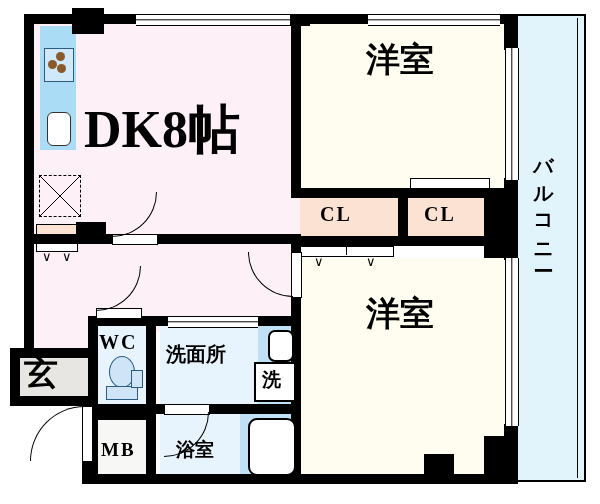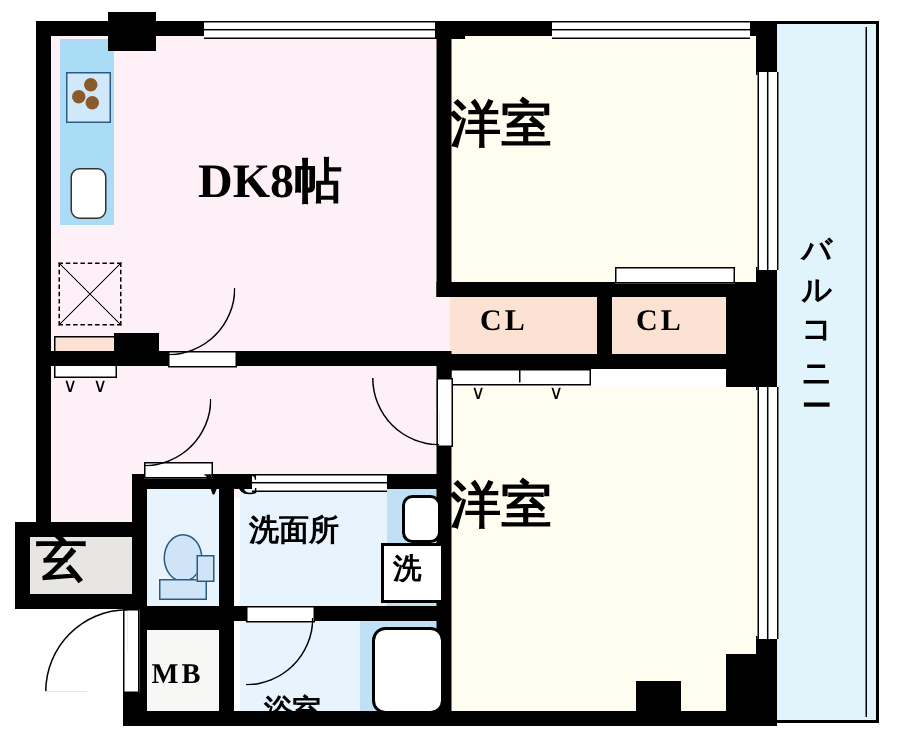--- a/index.html
+++ b/index.html
@@ -13,22 +13,22 @@
   .f-balcony{background:#e2f4fb;}
   .f-cl{background:#fbe2d2;}
   .f-genkan{background:#e8e6e2;}
   .f-mb{background:#f7f7f5;}
   .f-kitchen{background:#aadcf5;}
   
   .wall{position:absolute;background:#000000;}
   .thin{position:absolute;background:#000000;}
   
   .lbl{position:absolute;color:#000;font-weight:bold;white-space:nowrap;line-height:1;}
-  .lbl-dk{font-size:32px;letter-spacing:0px;margin-left:48px;}
-  .lbl-room{font-size:34px;text-align:left;line-height:1.05;margin-top:24px;}
+  .lbl-dk{font-size:52px;letter-spacing:0px;}
+  .lbl-room{font-size:34px;text-align:center;line-height:1.05;}
   .lbl-cl{font-size:20px;letter-spacing:2px;}
   .lbl-wc{font-size:20px;letter-spacing:2px;}
   .lbl-mb{font-size:19px;letter-spacing:2px;}
   .lbl-sen{font-size:19px;}
   .lbl-yoku{font-size:19px;}
   .lbl-genkan{font-size:34px;}
   .lbl-senmen{font-size:20px;}
   .lbl-balcony{font-size:20px;writing-mode:vertical-rl;text-orientation:upright;letter-spacing:6px;}
   
   .sink{position:absolute;background:#ffffff;border:1.5px solid #333;border-radius:6px;}
@@ -196,20 +196,20 @@
 
   <div class="lbl lbl-room" style="left:300px;top:296px;width:200px;">
     <div>洋室</div>
   </div>
 
   <div class="lbl lbl-balcony" style="left:534px;top:144px;">バルコニー</div>
 
   <div class="lbl lbl-cl" style="left:320px;top:204px;">CL</div>
   <div class="lbl lbl-cl" style="left:424px;top:204px;">CL</div>
 
-  <div class="lbl lbl-wc" style="left:99px;top:313px;margin-left:37px;">WC</div>
+  <div class="lbl lbl-wc" style="left:99px;top:332px;">WC</div>
   <div class="lbl lbl-mb" style="left:101px;top:440px;">MB</div>
   <div class="lbl lbl-senmen" style="left:166px;top:344px;">洗面所</div>
   <div class="lbl lbl-sen" style="left:262px;top:370px;">洗</div>
-  <div class="lbl lbl-yoku" style="left:176px;top:464px;">浴室</div>
+  <div class="lbl lbl-yoku" style="left:176px;top:440px;">浴室</div>
   <div class="lbl lbl-genkan" style="left:24px;top:356px;">玄</div>
 
 </div>
 
 </body></html>

